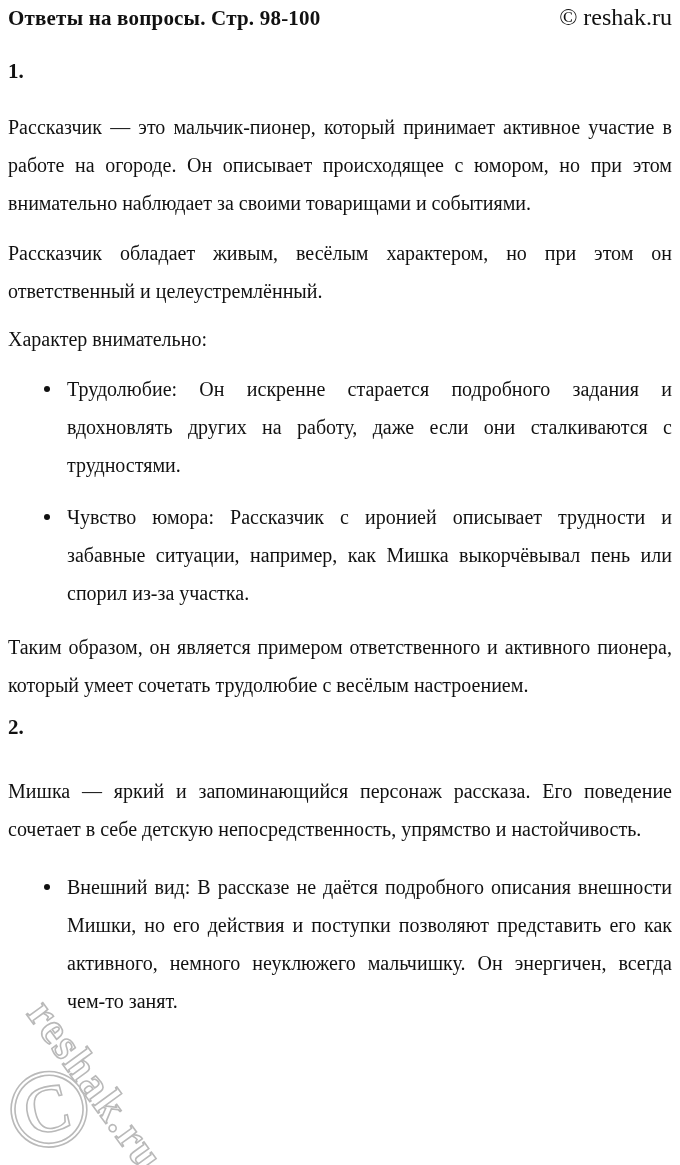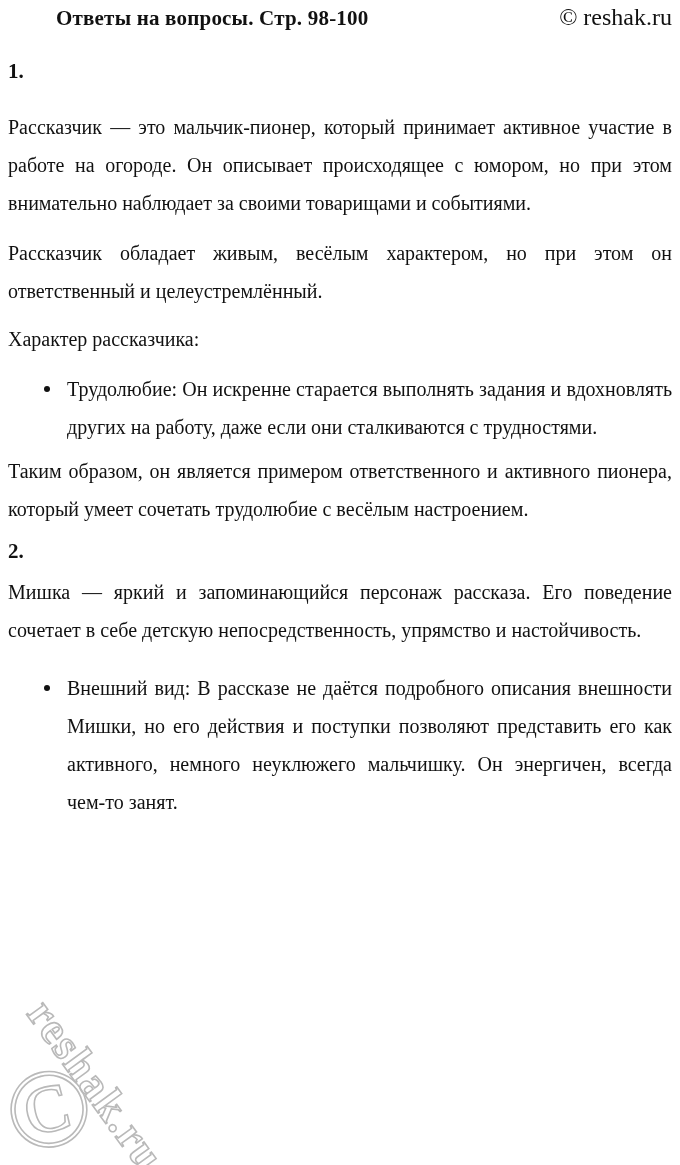--- a/index.html
+++ b/index.html
@@ -17,21 +17,20 @@
   }
 
   
   .doc-header {
     display: flex;
     justify-content: space-between;
     align-items: baseline;
     height: 30px;
     position: relative;
     z-index: 2;
-    margin-left: 48px;
   }
   .doc-title {
     font-weight: bold;
     font-size: 21px;
     letter-spacing: 0.2px;
   }
   .doc-copy {
     font-size: 24px;
   }
 
@@ -81,23 +80,23 @@
 
   
   #num-1        { margin-top: 18px; }
   #para-1       { margin-top: 18px;  }
   #para-2       { margin-top: 12px;    }
   #list-intro   { margin-top: 10px; }
   #bullet-1     { margin-top: 12px; }
   #bullet-2     { margin-top: 14px; }
   #bullet-3     { margin-top: 13px; }
   #bullet-4     { margin-top: 14px; }
-  #conclusion-1 { margin-top: 6px;  }
+  #conclusion-1 { margin-top: 16px;  }
   #num-2        { margin-top: 4px;  }
-  #para-3       { margin-top: 3px; }
+  #para-3       { margin-top: 26px; }
   #bullet-5     { margin-top: 20px; }
   .wm-text {
     position: absolute;
     left: 58px;
     top: 990px;
     font-size: 44px;
     font-weight: bold;
     color: rgba(255,255,255,0);
     -webkit-text-stroke: 1.6px #b9b9b9;
     transform: rotate(54deg);
@@ -129,24 +128,25 @@
   <span class="doc-title">Ответы на вопросы. Стр. 98-100</span>
   <span class="doc-copy">© reshak.ru</span>
 </div>
 
 <div class="num" id="num-1">1.</div>
 
 <div class="para" id="para-1">Рассказчик — это мальчик-пионер, который принимает активное участие в работе на огороде. Он описывает происходящее с юмором, но при этом внимательно наблюдает за своими товарищами и событиями.</div>
 
 <div class="para" id="para-2">Рассказчик обладает живым, весёлым характером, но при этом он ответственный и целеустремлённый.</div>
 
-<div class="intro" id="list-intro">Характер рассказчика:</div>
+<div class="intro" id="list-intro">Характер внимательно:</div>
 
 <ul class="bullets">
-  <li id="bullet-1">Трудолюбие: Он искренне старается выполнять задания и вдохновлять других на работу, даже если они сталкиваются с трудностями.</li>
+  <li id="bullet-1">Трудолюбие: Он искренне старается подробного задания и вдохновлять других на работу, даже если они сталкиваются с трудностями.</li>
+  <li id="bullet-2">Чувство юмора: Рассказчик с иронией описывает трудности и забавные ситуации, например, как Мишка выкорчёвывал пень или спорил из-за участка.</li>
 </ul>
 
 <div class="para" id="conclusion-1">Таким образом, он является примером ответственного и активного пионера, который умеет сочетать трудолюбие с весёлым настроением.</div>
 
 <div class="num" id="num-2">2.</div>
 
 <div class="para" id="para-3">Мишка — яркий и запоминающийся персонаж рассказа. Его поведение сочетает в себе детскую непосредственность, упрямство и настойчивость.</div>
 
 <ul class="bullets">
   <li id="bullet-5">Внешний вид: В рассказе не даётся подробного описания внешности Мишки, но его действия и поступки позволяют представить его как активного, немного неуклюжего мальчишку. Он энергичен, всегда чем-то занят.</li>

